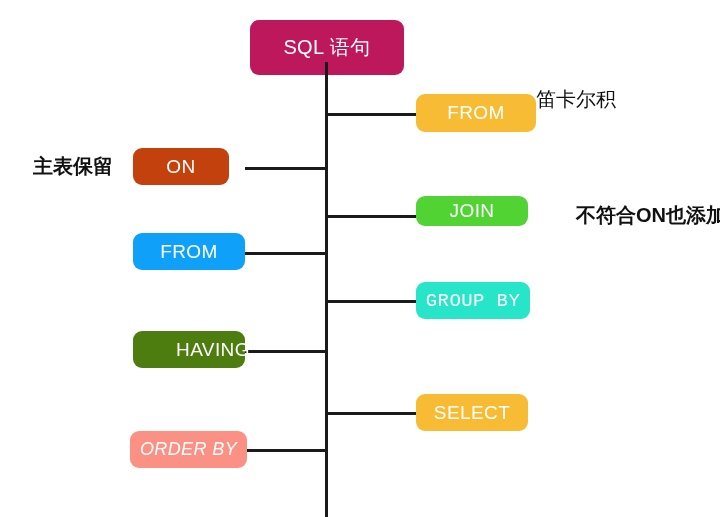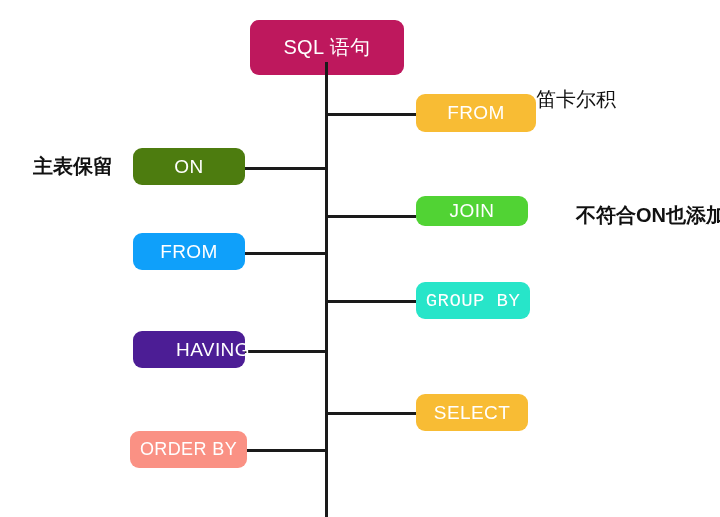--- a/index.html
+++ b/index.html
@@ -66,43 +66,43 @@
 
   <div class="spine" id="spine" style="left: 325px; top: 62px; width: 3px; height: 455px; background: rgb(26, 26, 26);"></div>
 
   <div id="nodes-layer">
       <div class="branch" style="top: 113px; left: 325px; width: 91px;"></div>
       <div class="node" style="left: 416px; top: 94px; width: 120px; height: 38px; background: rgb(248, 188, 52);">
         <span>FROM</span>
       </div>
       <div class="annot" style="left: 536px; top: 85px; height: 28px; text-align: right;">笛卡尔积</div>
       <div class="branch" style="top: 167px; left: 245px; width: 83px;"></div>
-      <div class="node" style="left: 133px; top: 148px; width: 112px; height: 37px; background: #4d7c0f;">
+      <div class="node" style="left: 133px; top: 148px; width: 96px; height: 37px; background: #c2410c;">
         <span>ON</span>
       </div>
       <div class="annot bold" style="left: 33px; top: 152.5px; height: 28px; text-align: right;">主表保留</div>
       <div class="branch" style="top: 215px; left: 325px; width: 91px;"></div>
       <div class="node" style="left: 416px; top: 196px; width: 112px; height: 30px; background: rgb(81, 211, 52);">
         <span>JOIN</span>
       </div>
       <div class="annot bold" style="left: 536px; top: 201px; height: 28px; margin-left: 40px;">不符合ON也添加</div>
       <div class="branch" style="top: 252px; left: 245px; width: 83px;"></div>
       <div class="node" style="left: 133px; top: 233px; width: 112px; height: 37px; background: rgb(15, 160, 250);">
         <span>FROM</span>
       </div>
       <div class="branch" style="top: 300px; left: 325px; width: 91px;"></div>
       <div class="node" style="left: 416px; top: 282px; width: 114px; height: 37px; background: rgb(39, 229, 201); font-family: Liberation Mono, monospace;">
         <span>GROUP BY</span>
       </div>
       <div class="branch" style="top: 350px; left: 245px; width: 83px;"></div>
-      <div class="node" style="left: 133px; top: 331px; width: 112px; height: 37px; background: #4c1d95; padding-left: 48px;">
+      <div class="node" style="left: 133px; top: 331px; width: 112px; height: 37px; background: #4d7c0f; padding-left: 48px;">
         <span>HAVING</span>
       </div>
       <div class="branch" style="top: 412px; left: 325px; width: 91px;"></div>
       <div class="node" style="left: 416px; top: 394px; width: 112px; height: 37px; background: rgb(248, 188, 52); text-align: center;">
         <span>SELECT</span>
       </div>
       <div class="branch" style="top: 449px; left: 247px; width: 81px;"></div>
-      <div class="node" style="left: 130px; top: 431px; width: 117px; height: 37px; background: rgb(250, 145, 132);">
+      <div class="node" style="left: 130px; top: 431px; width: 117px; height: 37px; background: rgb(250, 145, 132); font-style: italic;">
         <span style="font-size: 18px;">ORDER BY</span>
       </div>
     </div>
 </div>
 
 </body></html>

